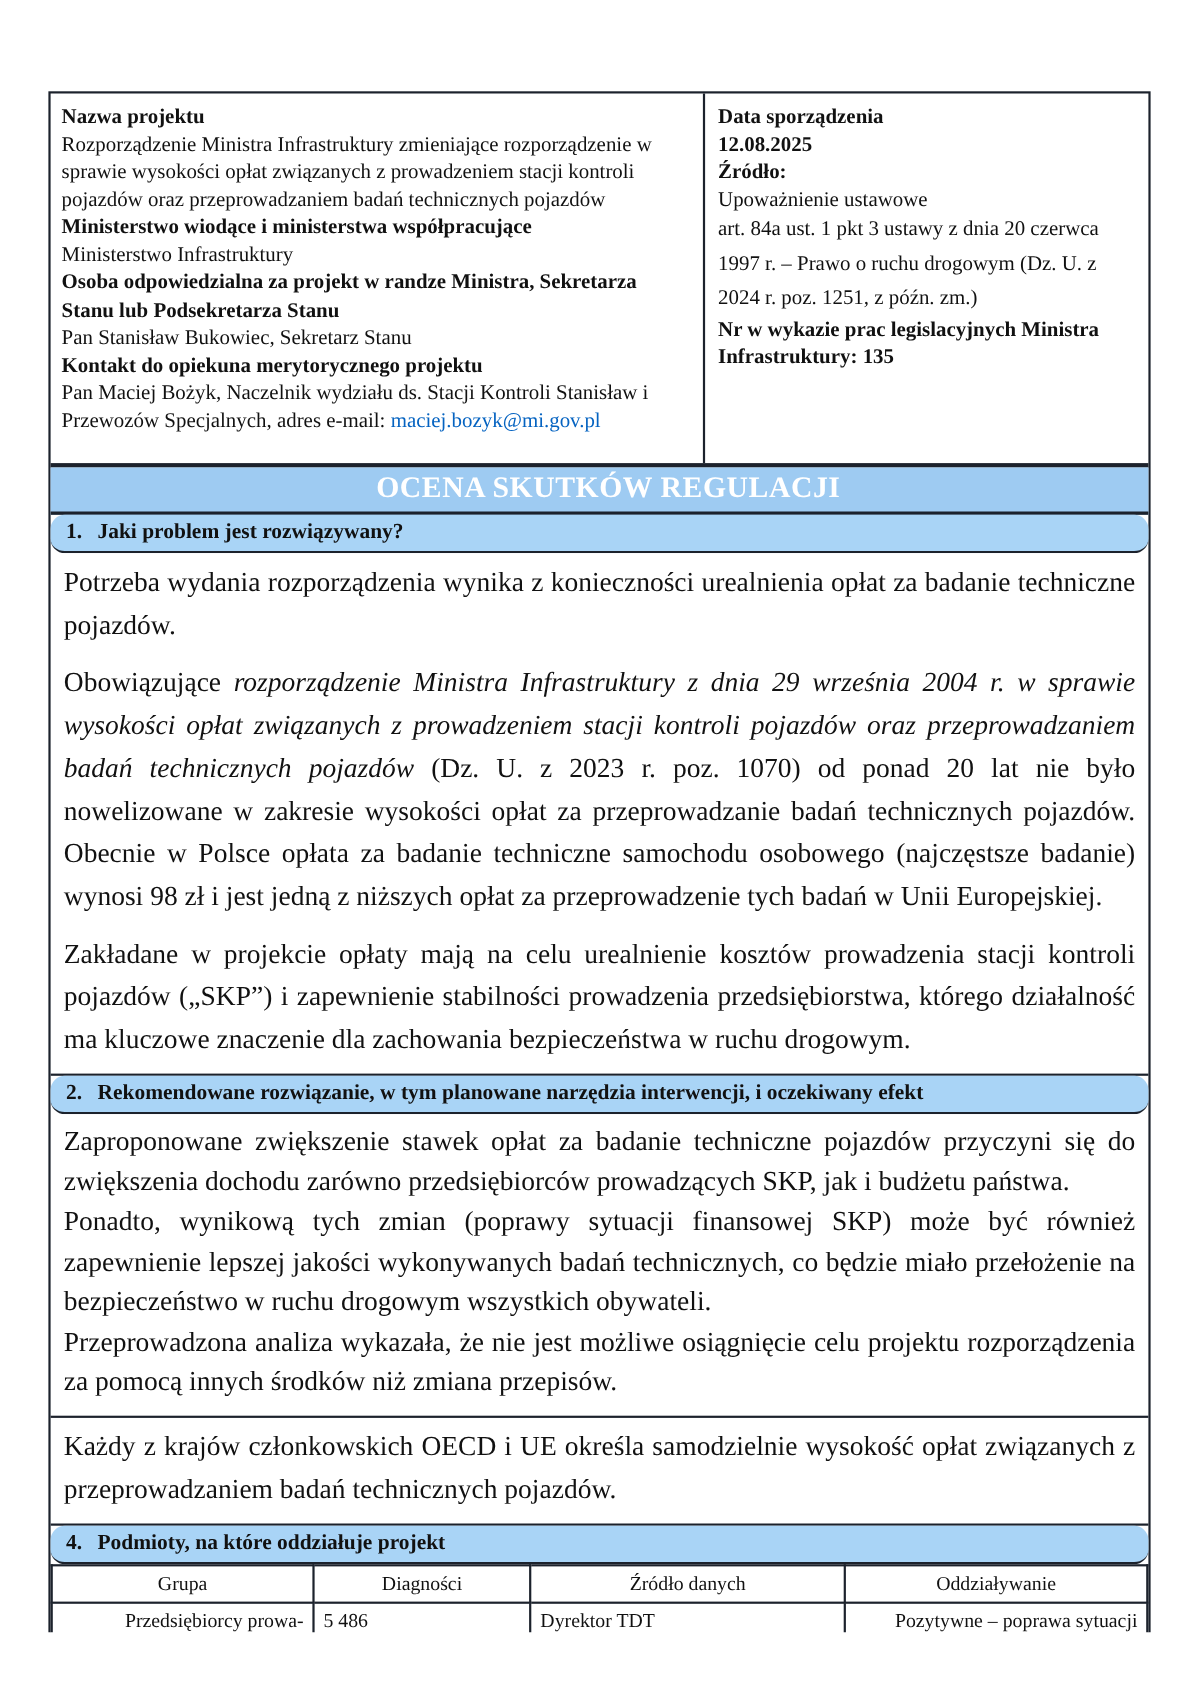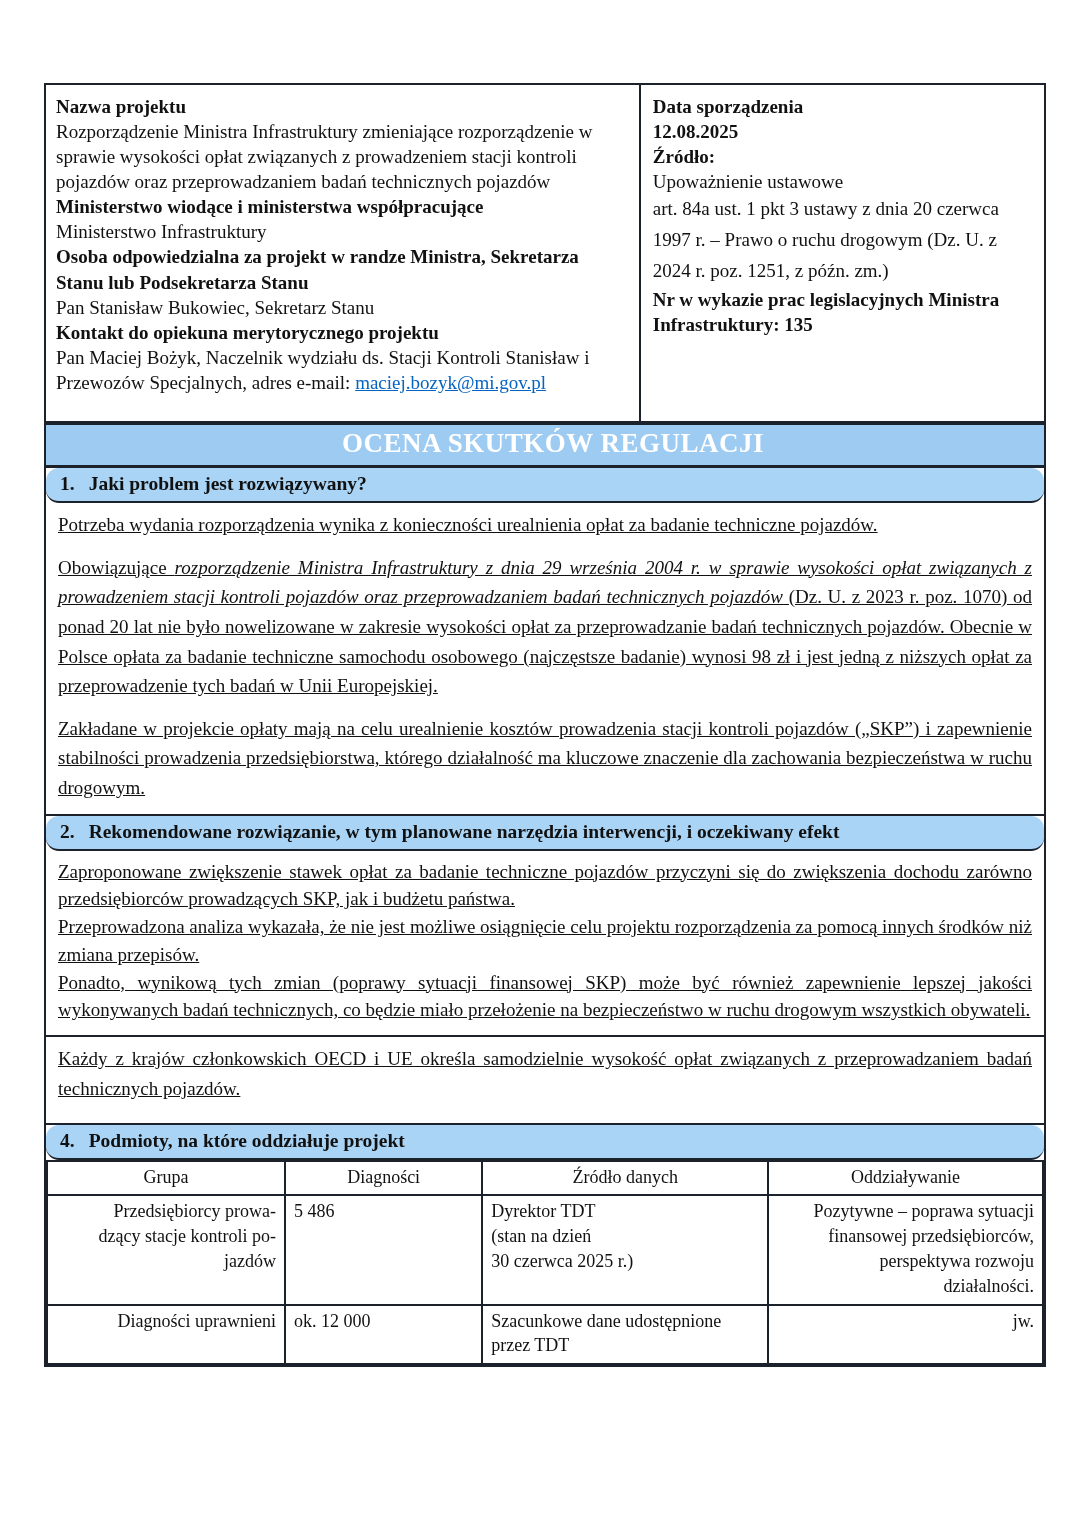--- a/index.html
+++ b/index.html
@@ -21,33 +21,33 @@
   .hcol-left{width:59.6%;border-right:2px solid var(--border-dark);padding:9px 12px 4px 10px;}
   .hcol-right{flex:1;padding:9px 10px 16px 12px;}
   .hcol p{margin:0;}
   .b{font-weight:bold;}
   .mt8{margin-top:8px;}
   .mt10{margin-top:10px;}
   .mt24{margin-top:24px;}
   .mt20{margin-top:20px;}
   .nr-block{margin-top:52px;}
   .zrodlo-line2{line-height:1.62;}
-  .email{color:var(--link-blue);text-decoration:underline;cursor:pointer;text-align:center;}
+  .email{color:var(--link-blue);cursor:pointer;text-align:center;}
 
   
   .title-band{background:var(--title-blue);color:#ffffff;text-align:center;font-weight:bold;
               font-size:27px;letter-spacing:.5px;padding:3px 0 6px 16px;
               border-bottom:3px solid var(--border-dark);}
 
   
   .sec-head{background:var(--band-blue);font-weight:bold;font-size:19.5px;
             padding:5px 10px 6px 14px;border-bottom:2px solid var(--border-dark);border-radius:13px;}
   .sec-head .num{display:inline-block;margin-right:14px;}
   .sec-body{padding:7px 12px 11px 12px;border-bottom:2px solid var(--border-dark);
-            font-size:19px;text-align:justify;text-decoration:underline;}
+            font-size:25px;text-align:justify;}
   .sec-body p{line-height:1.56;}
   .sec-body p + p{margin-top:13px;}
   .sec-body-tight p{line-height:1.46;}
   .sec-body-tight p + p{margin-top:0;}
   .sec3-body{min-height:88px;}
 
   
   .sec4-table{width:100%;border-collapse:collapse;font-size:18px;}
   .sec4-table th,.sec4-table td{border:2px solid var(--border-dark);padding:3px 8px 5px 8px;
                                 vertical-align:top;font-weight:normal;}
@@ -98,22 +98,22 @@
         <p>Zakładane w projekcie opłaty mają na celu urealnienie kosztów prowadzenia stacji kontroli pojazdów („SKP”) i zapewnienie stabilności prowadzenia przedsiębiorstwa, którego działalność ma kluczowe znaczenie dla zachowania bezpieczeństwa w ruchu drogowym.</p>
       </div>
     </section>
 
     <section>
       <div class="sec-head">
         <span class="num">2.</span><span>Rekomendowane rozwiązanie, w tym planowane narzędzia interwencji, i oczekiwany efekt</span>
       </div>
       <div class="sec-body sec-body-tight">
         <p>Zaproponowane zwiększenie stawek opłat za badanie techniczne pojazdów przyczyni się do zwiększenia dochodu zarówno przedsiębiorców prowadzących SKP, jak i budżetu państwa.</p>
+        <p>Ponadto, wynikową tych zmian (poprawy sytuacji finansowej SKP) może być również zapewnienie lepszej jakości wykonywanych badań technicznych, co będzie miało przełożenie na bezpieczeństwo w ruchu drogowym wszystkich obywateli.</p>
         <p>Przeprowadzona analiza wykazała, że nie jest możliwe osiągnięcie celu projektu rozporządzenia za pomocą innych środków niż zmiana przepisów.</p>
-        <p>Ponadto, wynikową tych zmian (poprawy sytuacji finansowej SKP) może być również zapewnienie lepszej jakości wykonywanych badań technicznych, co będzie miało przełożenie na bezpieczeństwo w ruchu drogowym wszystkich obywateli.</p>
       </div>
     </section>
 
     <section>
       <div class="sec-body sec3-body">
         <p>Każdy z krajów członkowskich OECD i UE określa samodzielnie wysokość opłat związanych z przeprowadzaniem badań technicznych pojazdów.</p>
       </div>
     </section>
 
     <section>

